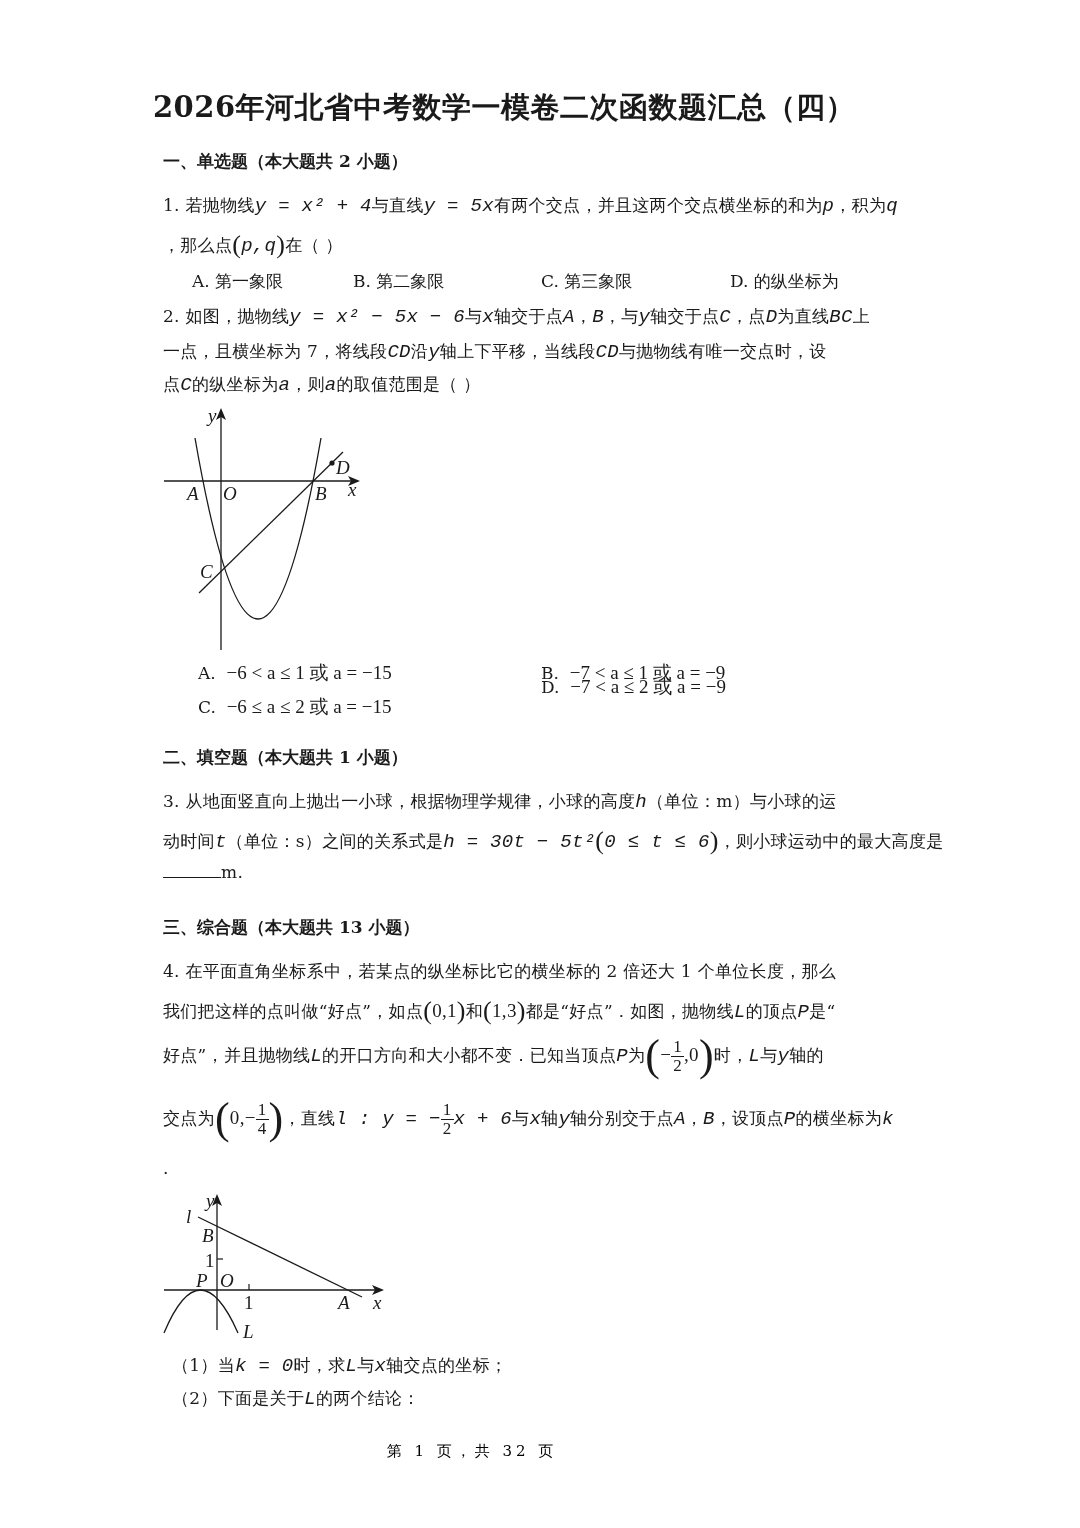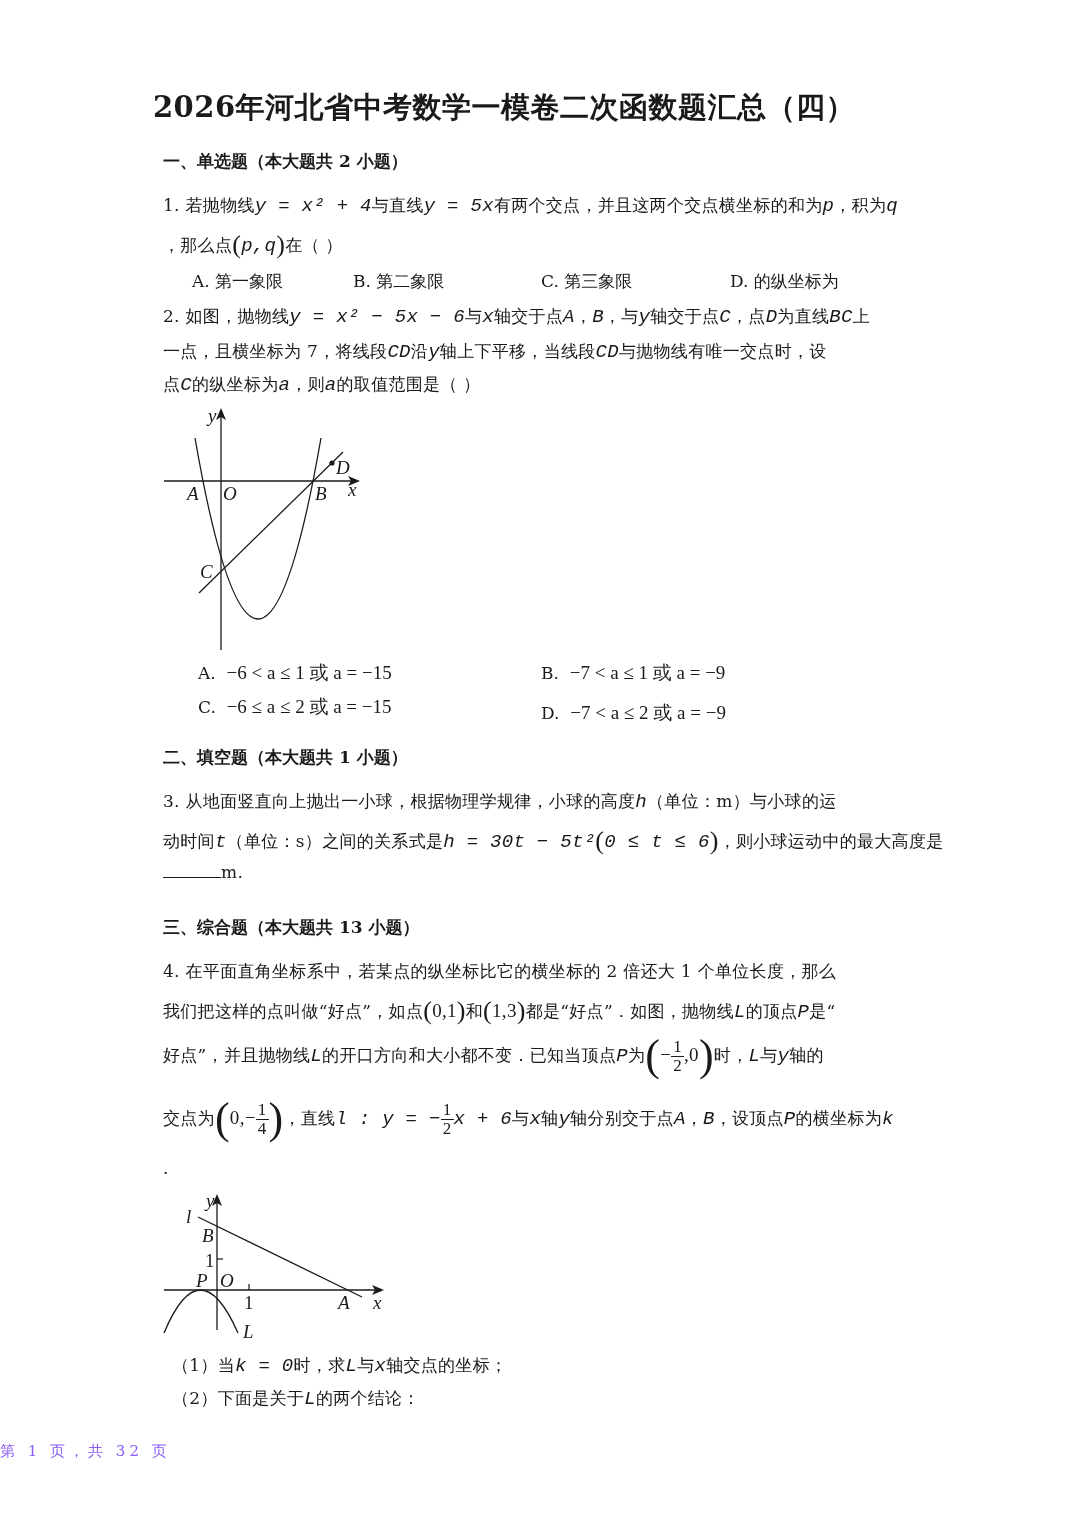--- a/index.html
+++ b/index.html
@@ -19,21 +19,21 @@
     left: 163px; font-size: 17px; white-space: nowrap; letter-spacing: 0.3px;
   }
   .opt { font-size: 17px; white-space: nowrap; }
   i.m { font-family: Liberation Mono, monospace; font-style: italic; font-size: 19px; }
   .mr { font-family: "Liberation Serif", serif; font-size: 19px; }
   .frac { display: inline-flex; flex-direction: column; align-items: center; vertical-align: middle; font-family: "Liberation Serif", serif; font-size: 17px; line-height: 18px; }
   .frac .num { border-bottom: 1px solid #1a1a1a; padding: 0 2px; }
   .bigp { font-family: "Liberation Serif", serif; font-size: 44px; font-weight: 200; vertical-align: middle; line-height: 1; }
   .medp { font-family: "Liberation Serif", serif; font-size: 26px; font-weight: 200; vertical-align: -2px; }
   .blank { display: inline-block; width: 58px; border-bottom: 1px solid #1a1a1a; }
-  .footer { left: 0; width: 944px; top: 1442px; font-size: 15px; letter-spacing: 4px; color: #8b5cf6; }
+  .footer { left: 0; width: 944px; text-align: center; top: 1442px; font-size: 15px; letter-spacing: 4px; color: #000000; }
   svg text { font-family: "Liberation Serif", serif; font-style: italic; font-size: 19px; fill: #1a1a1a; }
   svg text.up { font-style: normal; }
 </style>
 </head>
 <body>
 
 <div class="abs title">2026年河北省中考数学一模卷二次函数题汇总（四）</div>
 
 <div class="abs sec" style="top:150px">一、单选题（本大题共 2 小题）</div>
 
@@ -73,21 +73,21 @@
   <text x="37" y="100">A</text>
   <text x="73" y="100">O</text>
   <text x="165" y="100">B</text>
   <text x="50" y="178">C</text>
   <text x="186" y="74">D</text>
 </svg>
 
 <div class="abs opt" style="top:660px; left:198px"><span>A.</span>&nbsp;&nbsp;<span class="mr">−6 &lt; a ≤ 1 或 a = −15</span></div>
 <div class="abs opt" style="top:660px; left:541px"><span>B.</span>&nbsp;&nbsp;<span class="mr">−7 &lt; a ≤ 1 或 a = −9</span></div>
 <div class="abs opt" style="top:694px; left:198px"><span>C.</span>&nbsp;&nbsp;<span class="mr">−6 ≤ a ≤ 2 或 a = −15</span></div>
-<div class="abs opt" style="top:700px; left:541px"><span>D.</span>&nbsp;&nbsp;<span class="mr">−7 &lt; a ≤ 2 或 a = −9</span></div>
+<div class="abs opt" style="top:674px; left:541px"><span>D.</span>&nbsp;&nbsp;<span class="mr">−7 &lt; a ≤ 2 或 a = −9</span></div>
 
 <div class="abs sec" style="top:746px">二、填空题（本大题共 1 小题）</div>
 
 <div class="abs line" style="top:790px">
   <span>3.</span>
   <span>从地面竖直向上抛出一小球，根据物理学规律，小球的高度</span><i class="m">h</i><span>（单位：m）与小球的运</span>
 </div>
 <div class="abs line" style="top:826px">
   <span>动时间</span><i class="m">t</i><span>（单位：s）之间的关系式是</span><i class="m">h = 30t − 5t²</i><span class="medp">(</span><i class="m">0 ≤ t ≤ 6</i><span class="medp">)</span><span>，则小球运动中的最大高度是</span>
 </div>

